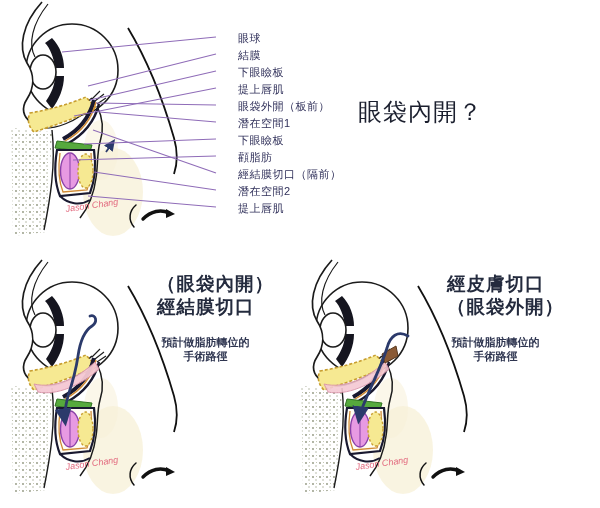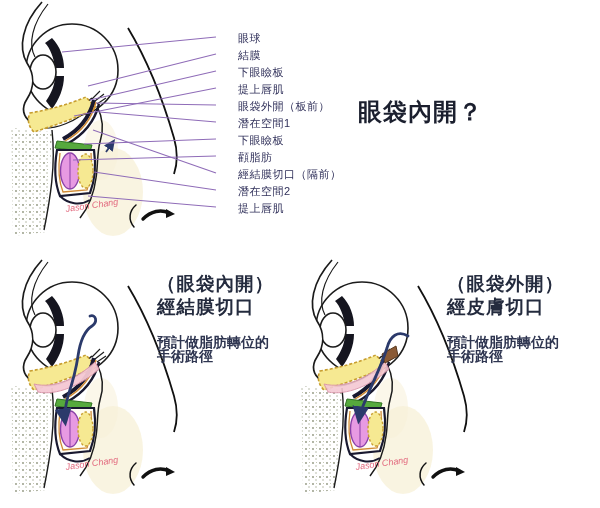--- a/index.html
+++ b/index.html
@@ -15,35 +15,35 @@
   .br-diagram{left:290px;top:258px;}
 
   .labels{position:absolute;left:222px;top:0;width:120px;}
   .anat-label{
     position:absolute;left:16px;white-space:nowrap;
     font-size:11px;letter-spacing:.5px;color:#30305a;font-weight:400;
   }
 
   .heading{
     position:absolute;left:358px;top:96px;
-    font-size:24px;line-height:32px;font-weight:700;color:#1b1f2e;
+    font-size:24px;line-height:32px;font-weight:400;color:#1b1f2e;
     letter-spacing:1px;white-space:nowrap;
   }
   .heading .line2{padding-left:26px;}
 
   .panel-title{
     position:absolute;font-size:18.5px;line-height:23px;font-weight:600;
     color:#242b3e;letter-spacing:1px;white-space:nowrap;
   }
   .panel-title.left{left:157px;top:272px;}
   .panel-title.right{left:447px;top:272px;}
 
   .panel-note{
-    position:absolute;width:97px;text-align:left;
-    font-size:14px;line-height:13.5px;font-weight:600;color:#2e3550;
+    position:absolute;width:97px;text-align:center;
+    font-size:11px;line-height:13.5px;font-weight:600;color:#2e3550;
     white-space:nowrap;
   }
   .panel-note.left{left:157px;top:336px;}
   .panel-note.right{left:447px;top:336px;}
   .panel-note div{white-space:nowrap;}
 </style>
 </head>
 <body>
 
 <div class="canvas">
@@ -180,21 +180,21 @@
   </div>
 
   <svg class="diagram br-diagram" width="200" height="250" viewBox="0 0 200 250">
     <use href="#anat" x="0" y="0" width="200" height="250"></use>
     <path d="M34,126 C54,131 78,120 95,104 L99,111 C82,127 56,138 38,134 Z" fill="#f5c8d3" stroke="#d893a8" stroke-width="1" opacity="0.9"></path>
     <path d="M92,96 L106,88 L108,98 L95,105 Z" fill="#8a5a36" stroke="#5a3a20" stroke-width="1"></path>
     <path d="M118,78 C108,72 100,78 97,90 C92,106 84,122 78,136 C73,148 70,154 69,161" fill="none" stroke="#2b3a6b" stroke-width="2.8" stroke-linecap="round" marker-end="url(#ah)"></path>
   </svg>
 
   <div class="panel-title right">
+    <div>經皮膚切口</div>
     <div>（眼袋外開）</div>
-    <div>經皮膚切口</div>
   </div>
   <div class="panel-note right">
     <div>預計做脂肪轉位的</div>
     <div>手術路徑</div>
   </div>
 
 </div>
 
 </body></html>

